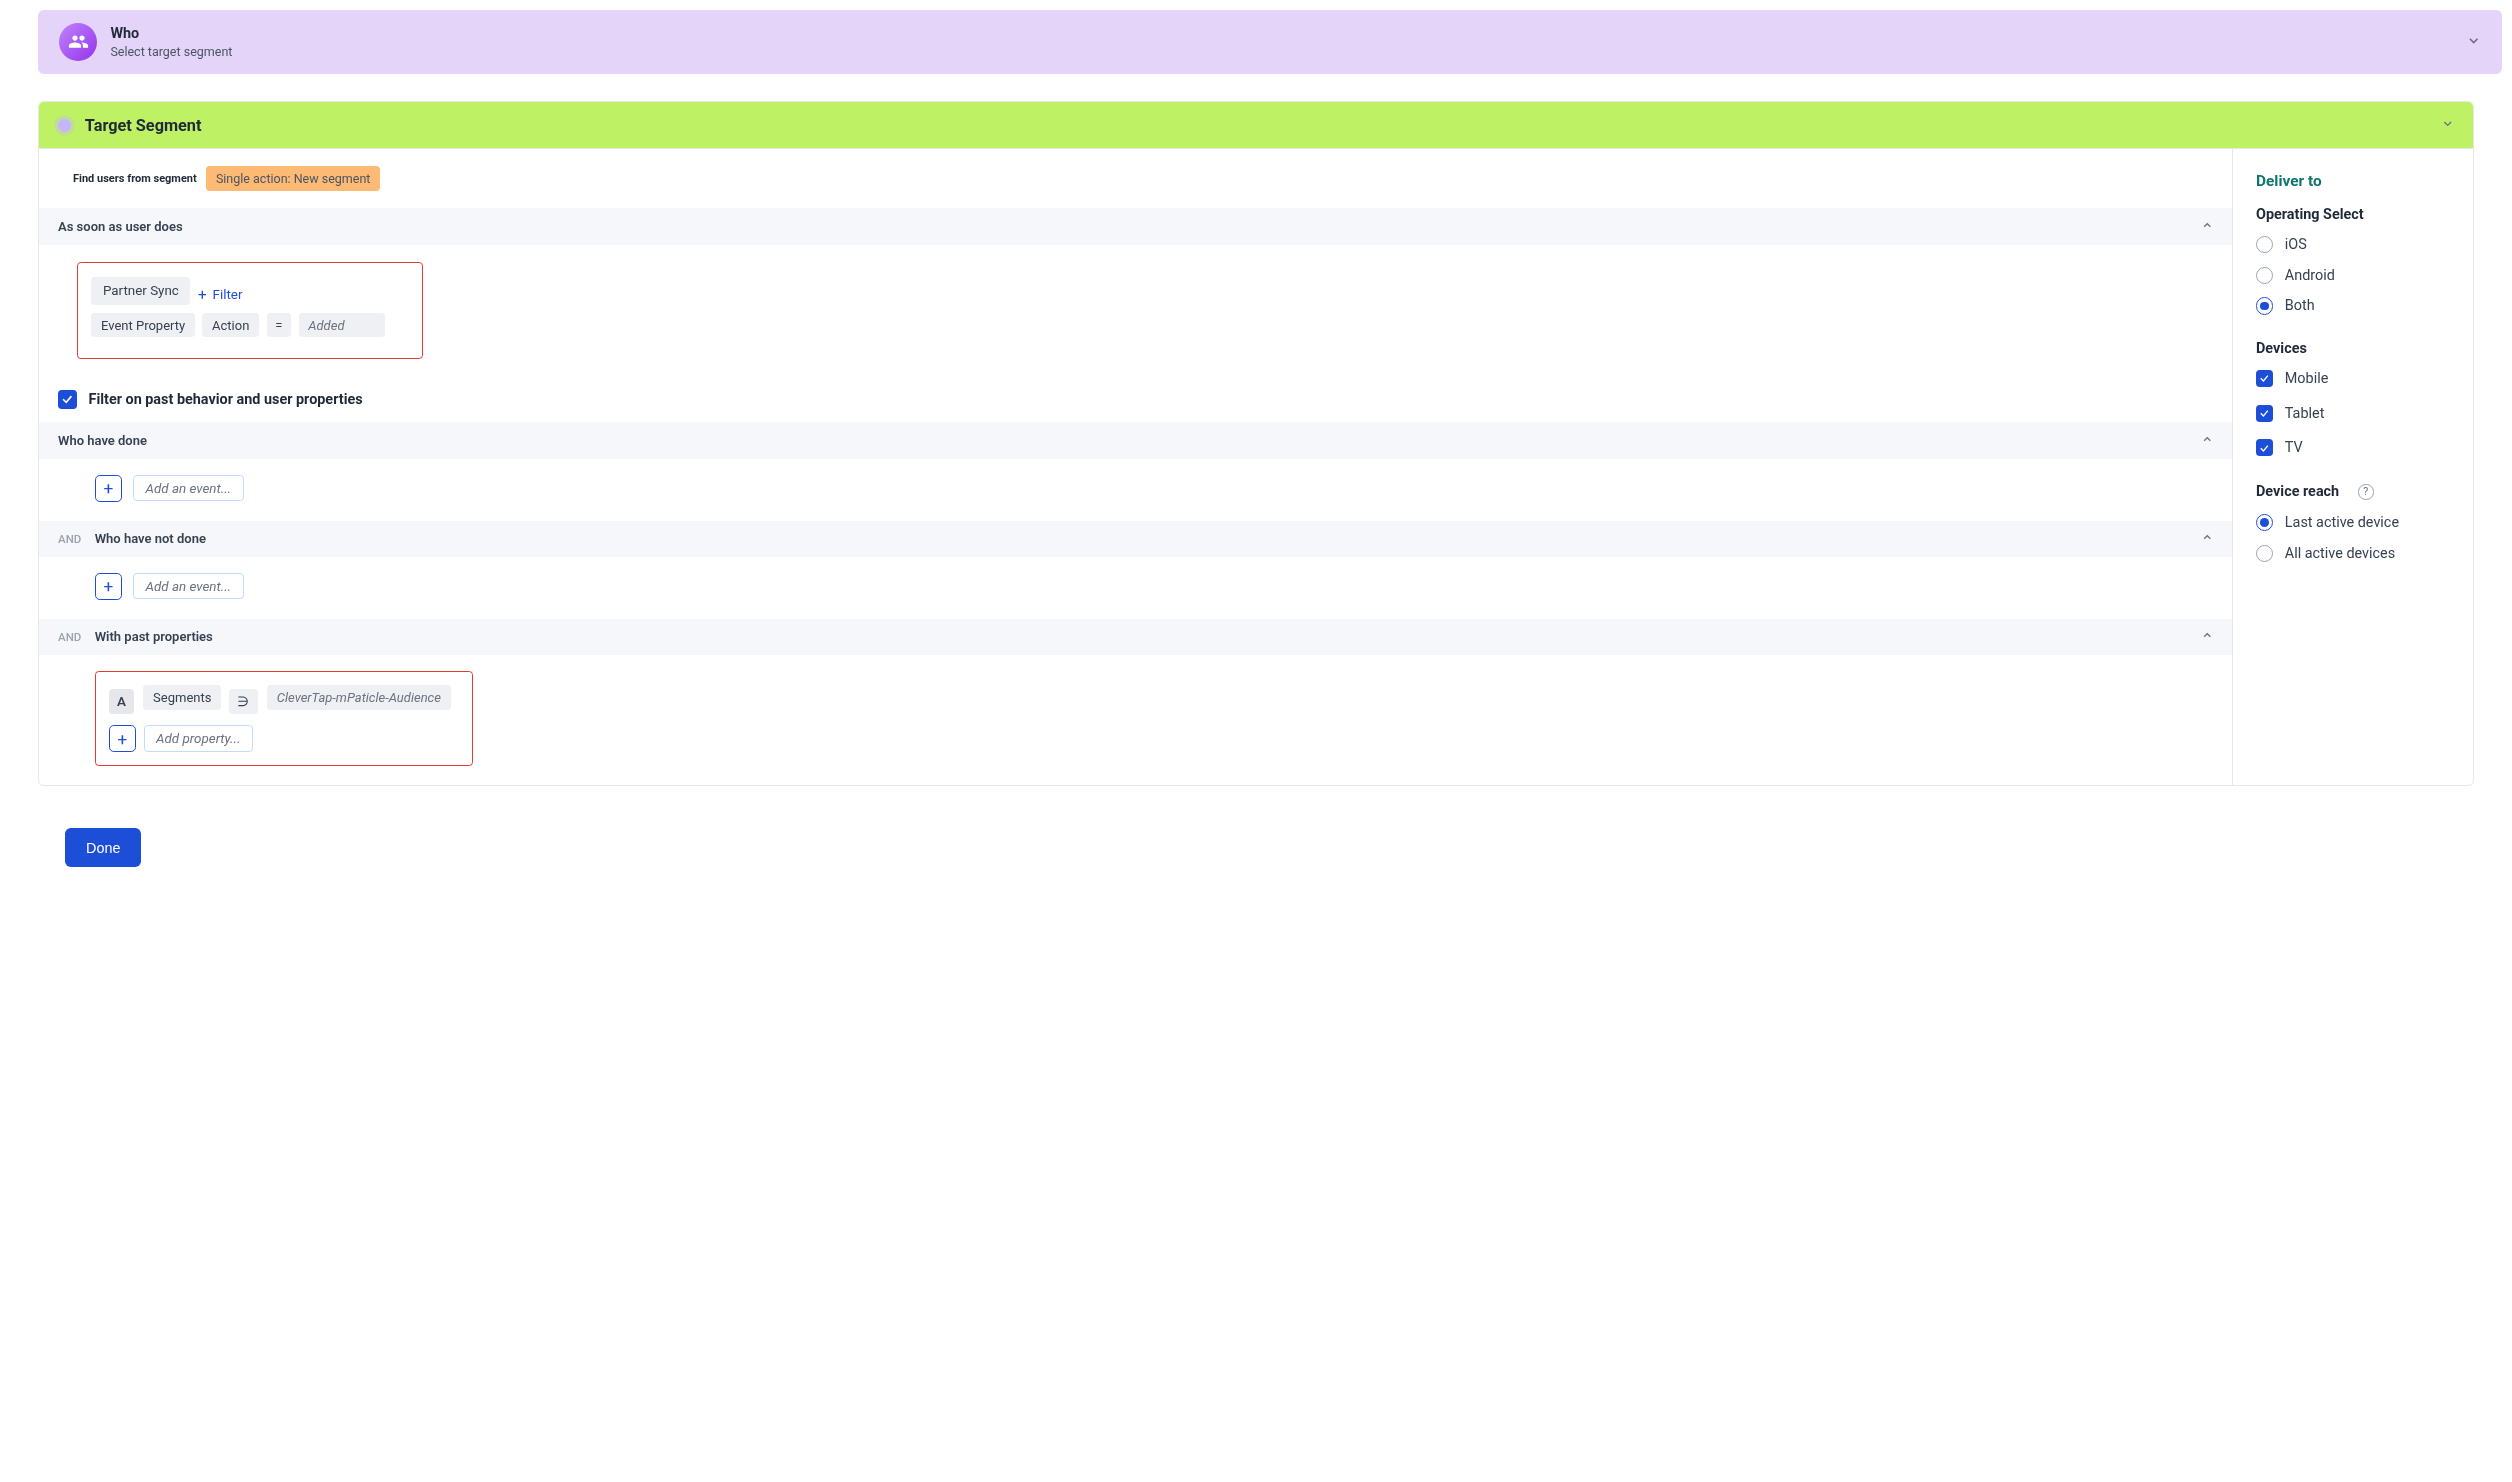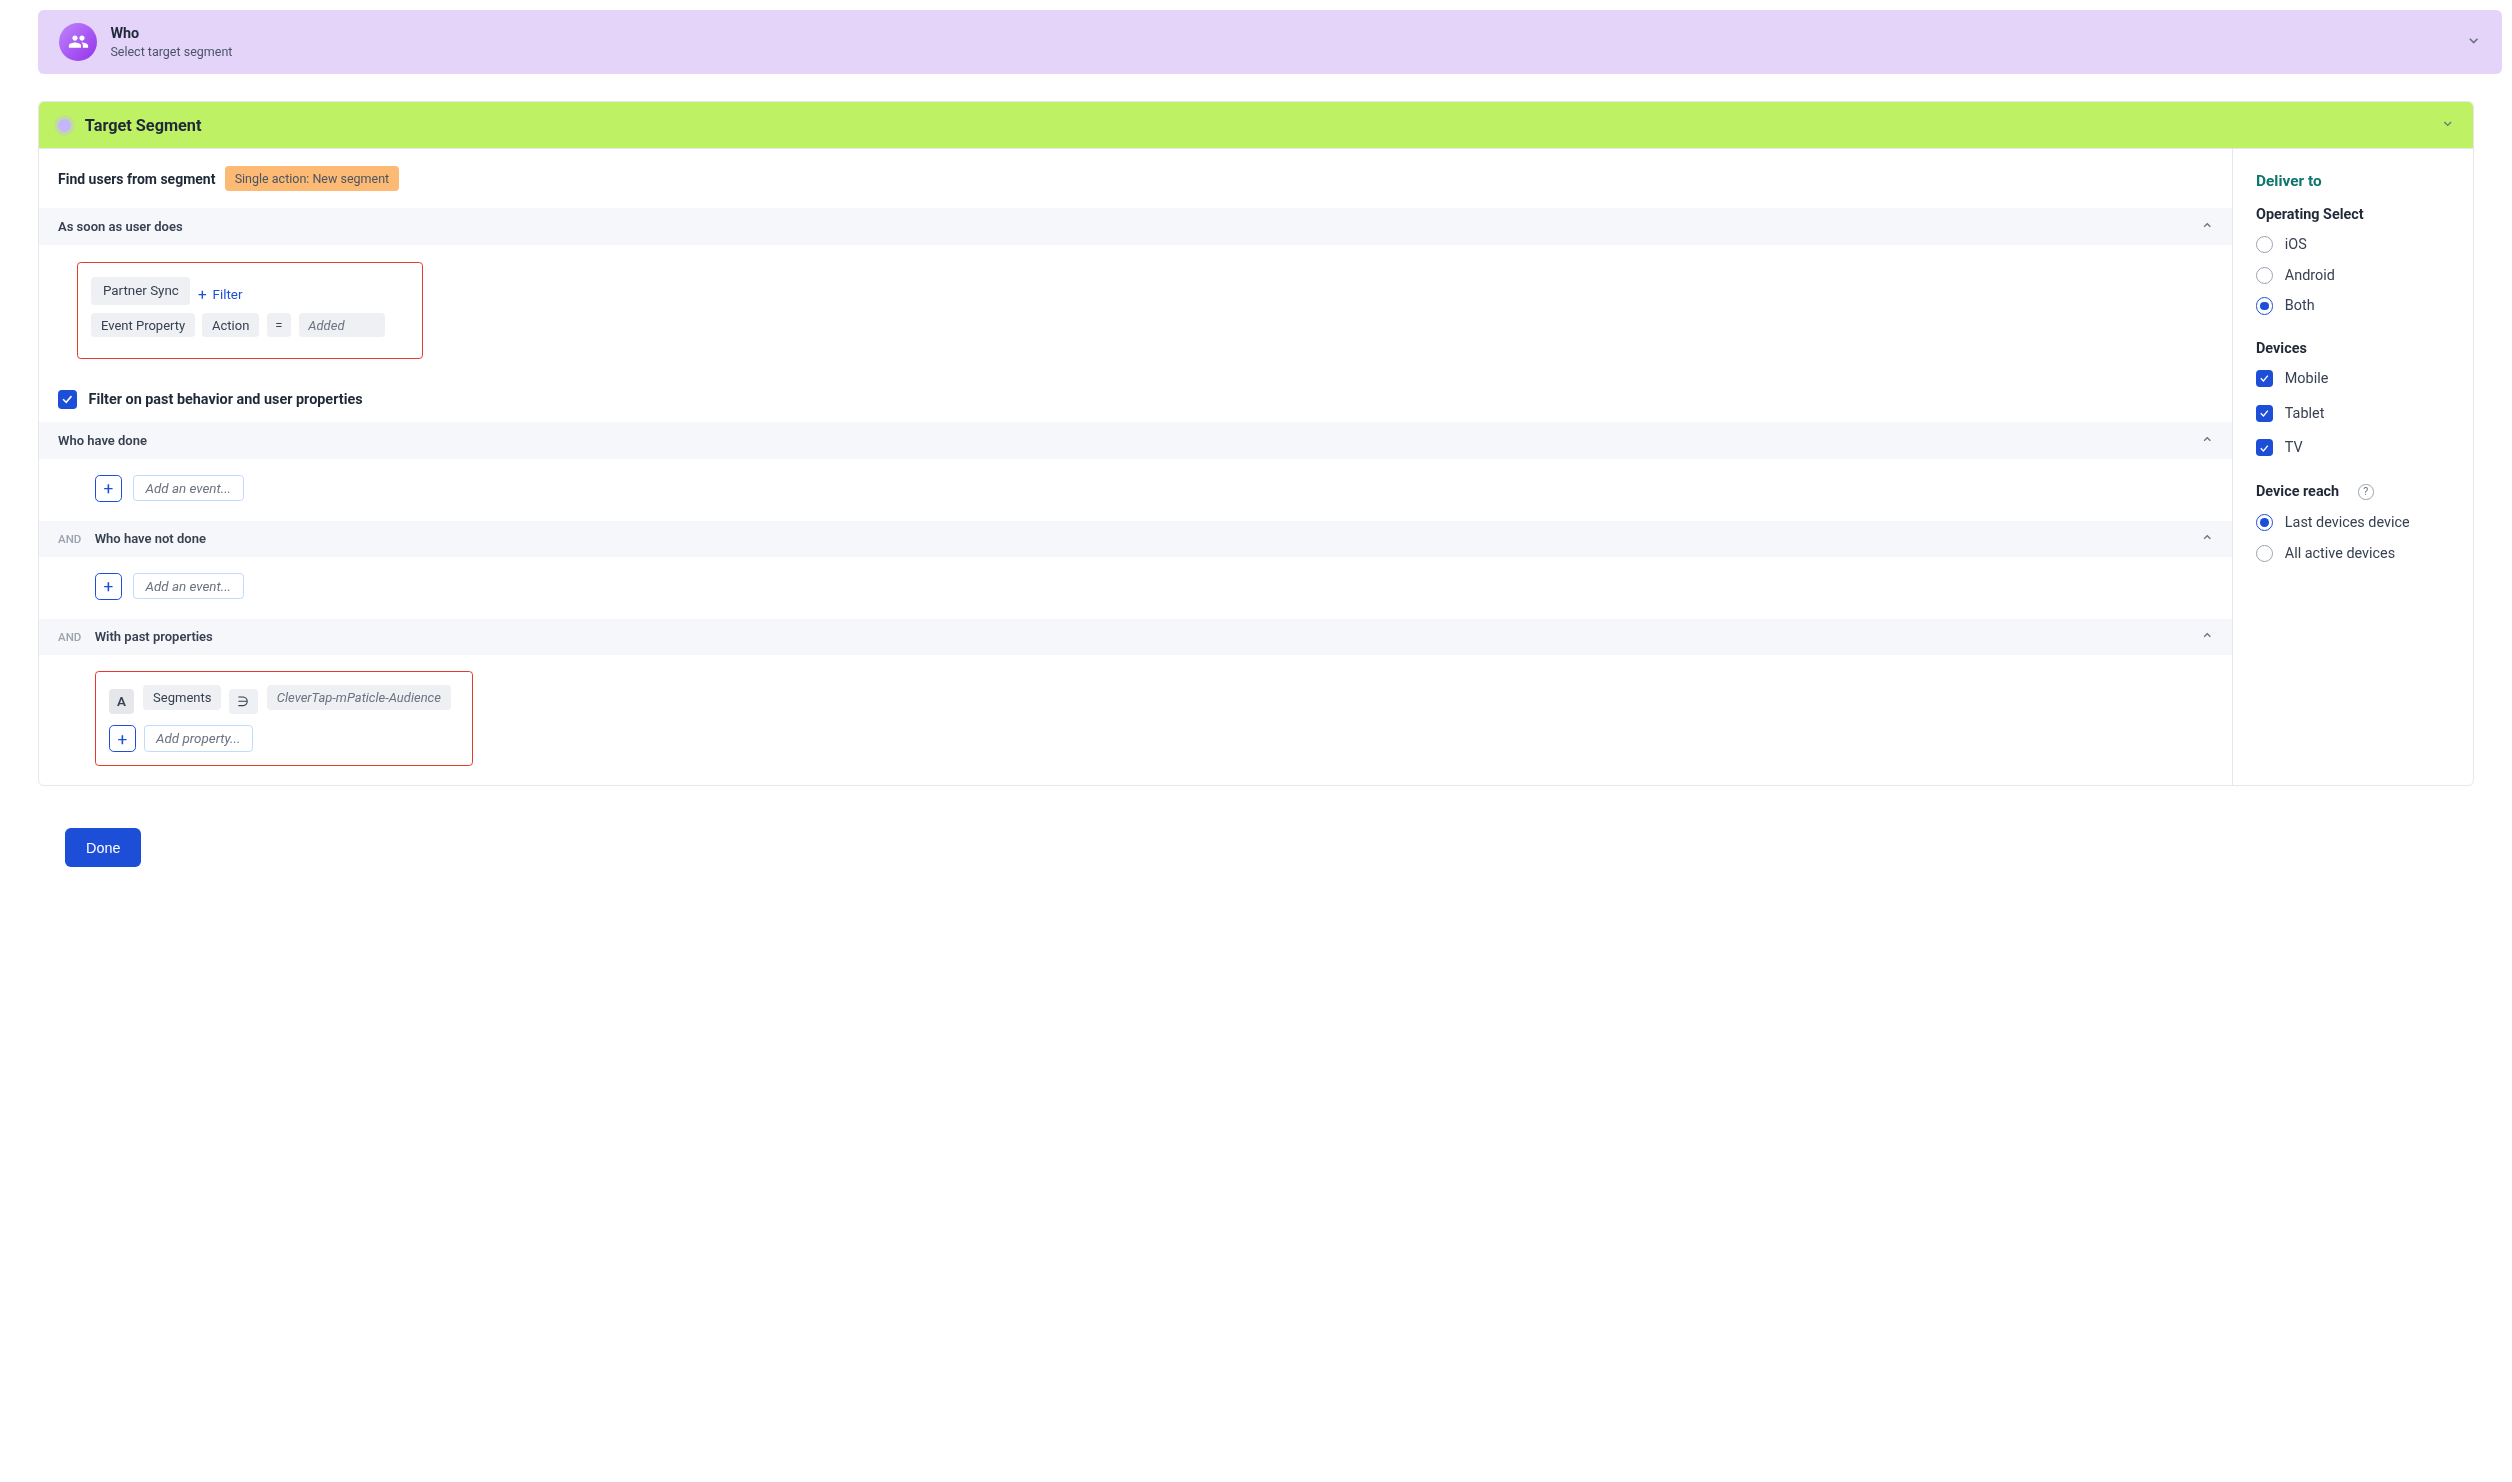--- a/index.html
+++ b/index.html
@@ -45,21 +45,21 @@
 .card-body { display: flex; }
 .left-col { flex: 1; border-right: 1px solid #E5E7EB; }
 .right-col { width: 240px; padding: 23px 19px 23px 23px; }
 
 .segment-row {
   padding: 17.3px 19px;
   display: flex;
   align-items: center;
   gap: 9.6px;
 }
-.segment-label { font-weight: 700; font-size: 14px; color: #1F2937; }
+.segment-label { font-weight: 700; font-size: 11px; color: #1F2937; margin-left: 15px; }
 .pill-gray { background: #fdba74; color: #4B5563; border-radius: 3.8px; padding: 4.8px 9.6px; font-size: 12.5px; }
 
 .section-bar {
   background: #F6F7FB;
   padding: 10.6px 19px;
   display: flex;
   align-items: center;
   font-weight: 600;
   font-size: 13px;
   color: #374151;
@@ -307,21 +307,21 @@
           </span>
         <span class="cb-label">TV</span>
       </div>
 
       <div class="reach-row">
         <span class="right-sub" style="margin:0">Device reach</span>
         <span class="help-icon">?</span>
       </div>
       <div class="radio-row">
         <span class="radio-circle sel"></span>
-        <span class="radio-label">Last devices device</span>
+        <span class="radio-label">Last active device</span>
       </div>
       <div class="radio-row">
         <span class="radio-circle"></span>
         <span class="radio-label">All active devices</span>
       </div>
     </div>
   </div>
 </div>
 
 <button class="done-button">Done</button>

